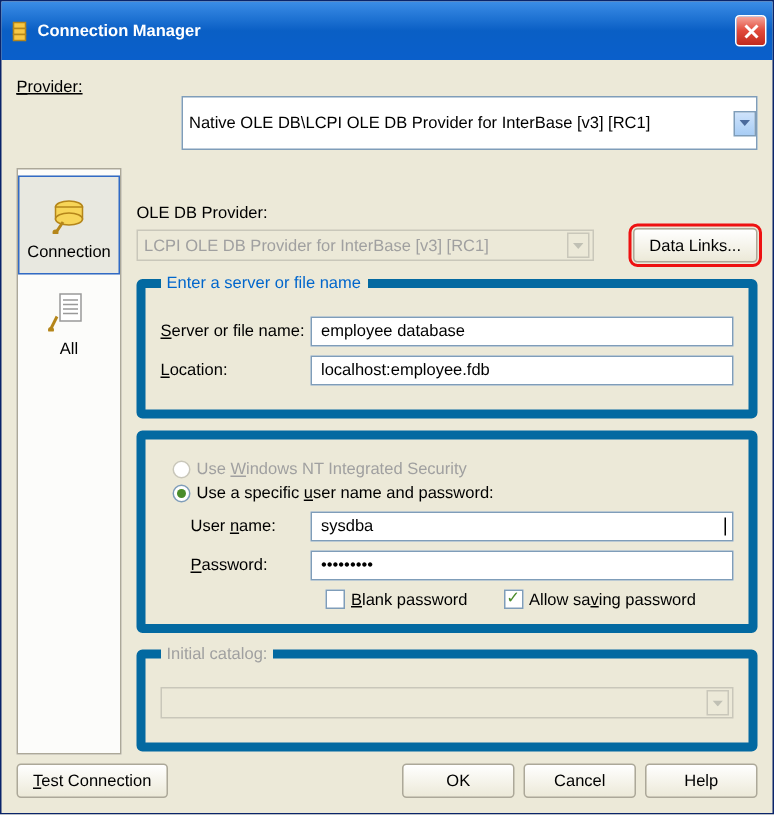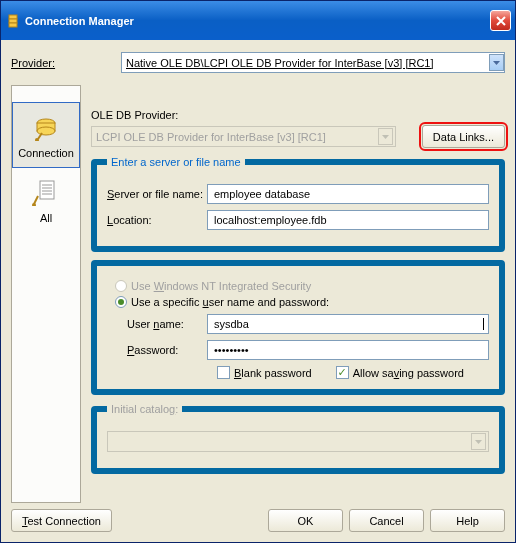--- a/index.html
+++ b/index.html
@@ -3,28 +3,28 @@
 <meta charset="utf-8">
 <style>
 * { box-sizing: border-box; font-family: Tahoma, sans-serif; font-size: 11px; }
 body { margin: 0; background: #fff; }
 .window { width: 516px; height: 543px; border: 1px solid #0a246a; background: #ece9d8; display: flex; flex-direction: column; }
 .titlebar { height: 39px; background: linear-gradient(to bottom, #3b8de6 0%, #0a5fc5 50%, #0a5fcb 100%); display: flex; align-items: center; padding: 0 4px; color: #fff; font-weight: bold; font-size: 12px; }
 .titlebar .ticon { width: 16px; height: 16px; margin-right: 4px; display: flex; align-items: center; justify-content: center; }
 .titlebar .title { flex: 1; }
 .titlebar .close { width: 21px; height: 21px; background: linear-gradient(to bottom, #f5a69b, #e14a3b 50%, #c02a1d); border: 1px solid #fff; border-radius: 3px; display: flex; align-items: center; justify-content: center; color: #fff; font-weight: bold; font-size: 12px; cursor: pointer; }
 .content { flex: 1; padding: 12px 10px 10px; display: flex; flex-direction: column; }
-.provider-row { display: flex; align-items: center; margin-bottom: 12px; text-decoration: underline; }
+.provider-row { display: flex; margin-bottom: 12px; }
 .provider-row label { width: 110px; text-decoration: underline; }
 .provider-row label::first-letter { text-decoration: underline; }
-.dropdown { flex: 1; height: 21px; background: #fff; border: 1px solid #7f9db9; display: flex; align-items: center; padding: 0 0 0 4px; }
+.dropdown { flex: 1; height: 36px; background: #fff; border: 1px solid #7f9db9; display: flex; align-items: center; padding: 0 0 0 4px; margin-top: 12px; }
 .dropdown .dtext { flex: 1; }
 .dropdown .darrow { width: 15px; height: 17px; background: linear-gradient(to bottom,#cfe3fb,#a8cdf5); border: 1px solid #7f9db9; display: flex; align-items: center; justify-content: center; }
 .main-area { flex: 1; display: flex; gap: 10px; }
-.tabs { width: 70px; border: 1px solid #aca899; background: #fcfcfa; padding-top: 16px; }
+.tabs { width: 70px; border: 1px solid #aca899; background: #fcfcfa; padding-top: 4px; }
 .tab { display: flex; flex-direction: column; align-items: center; padding: 8px 2px; cursor: pointer; }
 .tab.active { background: #e8e8e0; border: 1px solid #316ac5; }
 .tab .ticon2 { width: 32px; height: 32px; display: flex; align-items: center; justify-content: center; }
 .tab .tlabel { margin-top: 4px; }
 .panel { flex: 1; display: flex; flex-direction: column; gap: 8px; }
 .oleprov-row { display: flex; flex-direction: column; gap: 4px; }
 .oleprov-label { color: #000; margin-top: 24px; }
 .oleprov-ctrls { display: flex; gap: 6px; align-items: center; }
 .combo-disabled { flex: 1; height: 21px; background: #ece9d8; border: 1px solid #c9c7ba; display: flex; align-items: center; padding: 0 2px 0 4px; color: #a0a0a0; }
 .combo-disabled .darrow { width: 15px; height: 17px; background: #ece9d8; border: 1px solid #c9c7ba; display: flex; align-items: center; justify-content: center; color:#a0a0a0; }

